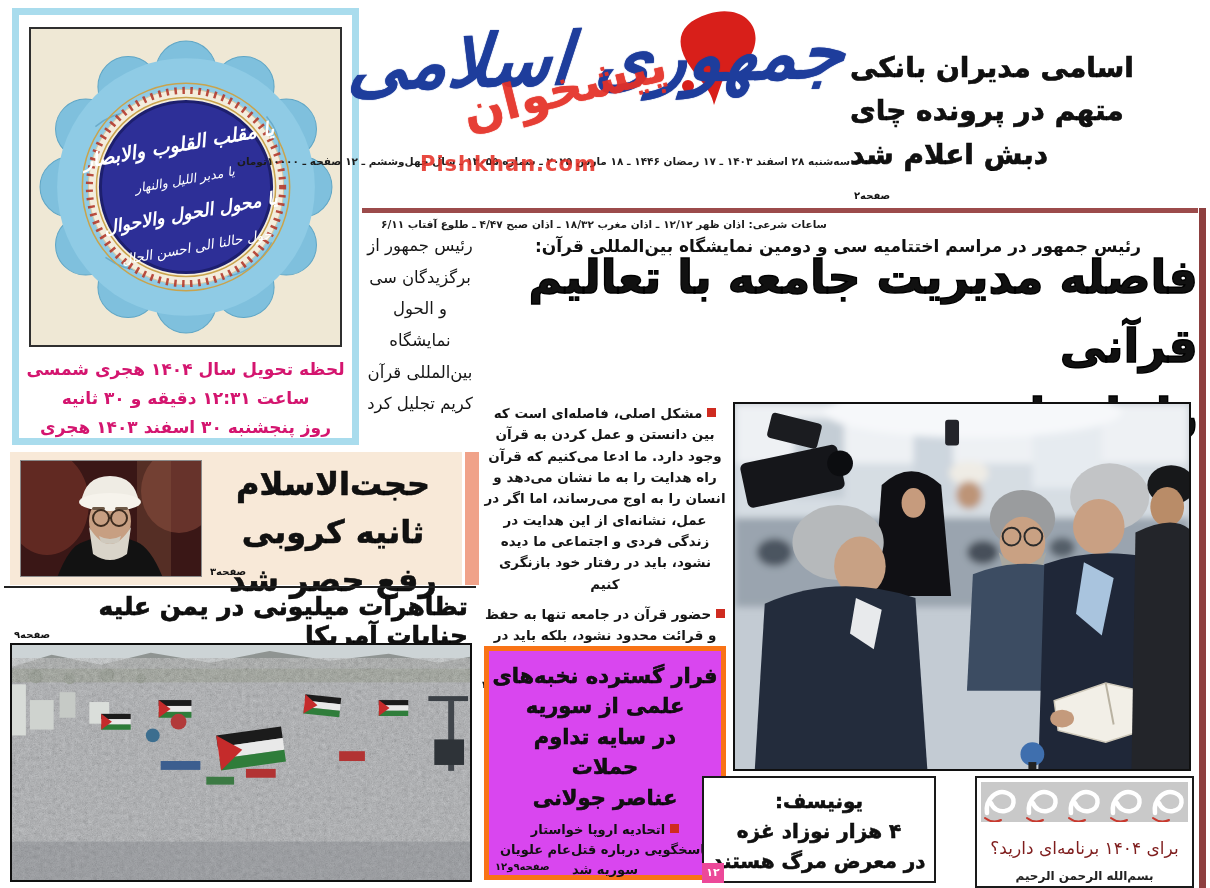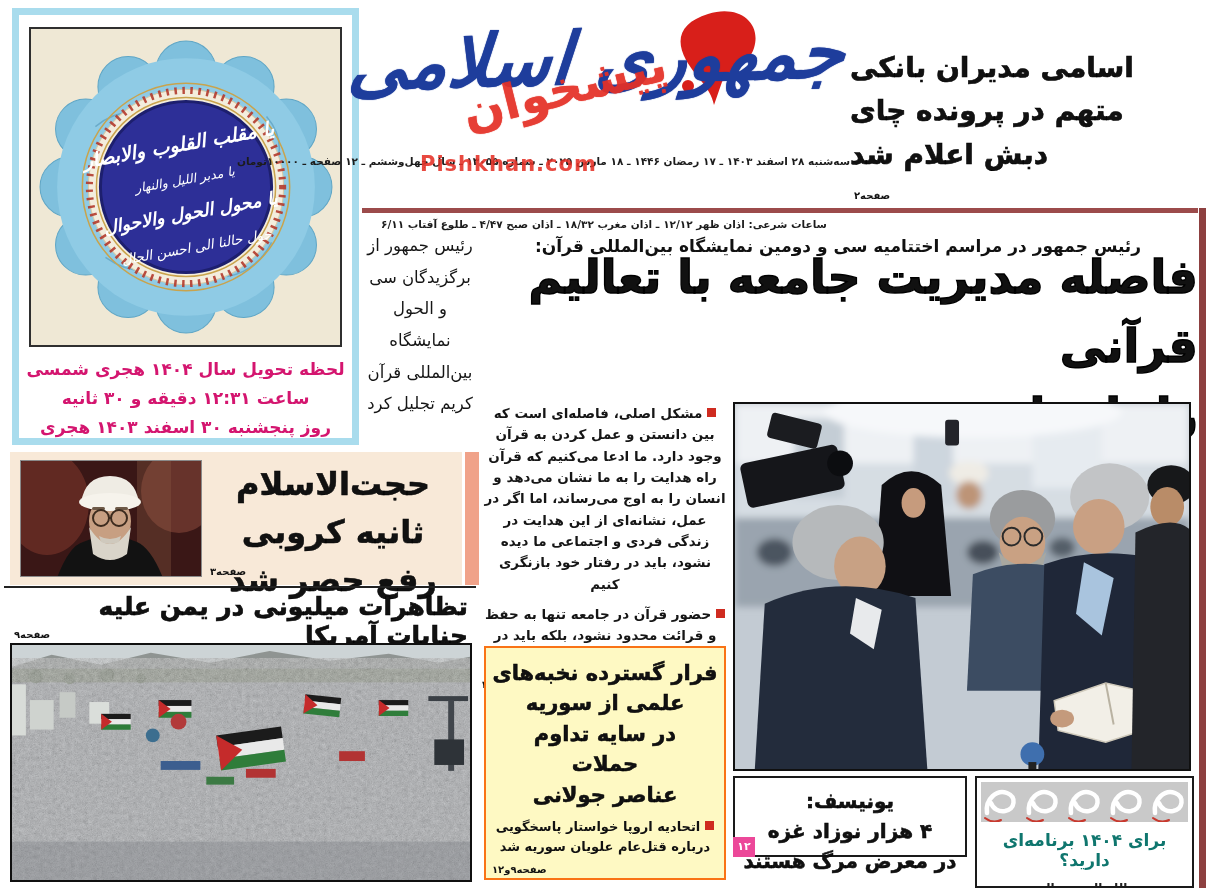--- a/index.html
+++ b/index.html
@@ -53,33 +53,33 @@
   .karroubi-title{position:absolute;left:200px;right:6px;top:8px;text-align:center;font-size:32px;font-weight:bold;line-height:1.5;-webkit-text-stroke:.5px #000;}
   .karroubi .pref{position:absolute;left:200px;bottom:8px;}
   .salmon-bar{left:465px;top:452px;width:14px;height:133px;background:#f0a289;}
 
   
   .yemen-title{left:10px;top:592px;width:458px;text-align:right;font-size:25px;font-weight:bold;-webkit-text-stroke:.6px #000;}
   .yemen-ref{left:14px;top:629px;}
   .crowd-photo{left:10px;top:643px;width:462px;height:239px;border:2px solid #101010;background:#9a9ea4;}
 
   
-  .syria{left:484px;top:646px;width:242px;height:234px;border:2px solid #f97316;background:#fef9c3;text-align:center;}
+  .syria{left:484px;top:646px;width:242px;height:234px;border:5px solid #f97316;background:#d946ef;text-align:center;}
   .syria-title{padding-top:10px;font-size:21px;font-weight:bold;line-height:1.45;-webkit-text-stroke:.5px #000;}
   .syria-sub{margin-top:7px;font-size:13px;font-weight:bold;line-height:1.55;padding:0 8px;}
   .syria .pref{position:absolute;left:6px;bottom:3px;}
 
   
-  .unicef{left:733px;top:776px;width:234px;height:81px;border:2px solid #1a1a1a;background:#fff;text-align:center;font-size:20px;font-weight:bold;line-height:1.5;padding-top:8px;-webkit-text-stroke:.5px #000;}
+  .unicef{left:702px;top:776px;width:234px;height:107px;border:2px solid #1a1a1a;background:#fff;text-align:center;font-size:20px;font-weight:bold;line-height:1.5;padding-top:8px;-webkit-text-stroke:.5px #000;}
   .badge{position:absolute;left:-2px;bottom:-2px;width:22px;height:20px;background:#ec4899;color:#fff;font-size:11px;font-weight:bold;line-height:20px;text-align:center;-webkit-text-stroke:0;}
 
   
   .plan{left:975px;top:776px;width:219px;height:112px;border:2px solid #1a1a1a;background:#fff;overflow:hidden;text-align:center;}
   .plan-band{margin:4px;height:40px;background:#c9c9c9;overflow:hidden;}
-  .plan-title{margin-top:8px;font-size:17px;font-weight:bold;color:#0f766e;}
+  .plan-title{margin-top:16px;font-size:17px;font-weight:normal;color:#7f1d1d;}
   .plan-line{margin-top:9px;font-size:12px;color:#222;font-weight:bold;line-height:1.5;}
 </style>
 </head>
 <body>
 
 <div class="page">
 
   <div class="abs plate-box">
     <div class="plate-frame">
       <svg width="302" height="302" viewBox="0 0 300 300">

